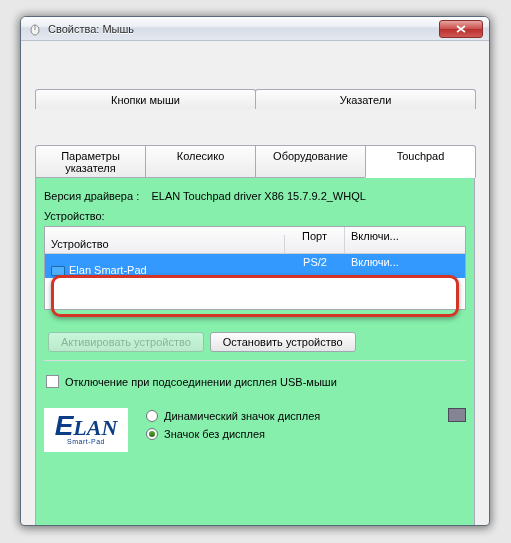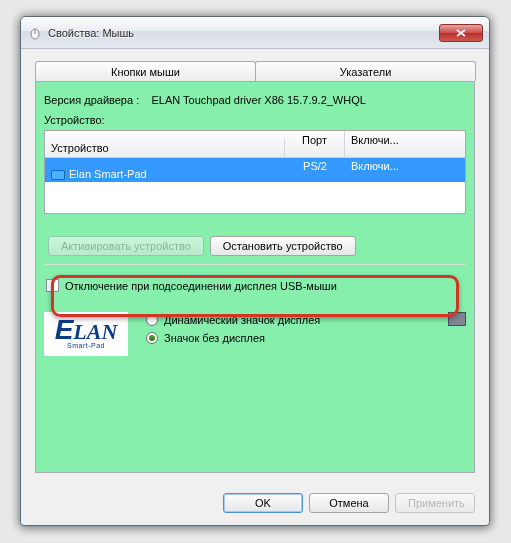--- a/index.html
+++ b/index.html
@@ -1,25 +1,25 @@
 <!DOCTYPE html>
 <html><head>
 <meta charset="utf-8">
 <style>
   * { box-sizing: border-box; font-family: "Segoe UI", Tahoma, sans-serif; font-size: 11px; }
   body { margin: 0; background: #e8e8e8; width: 511px; height: 543px; position: relative; }
   .outer-shadow { position: absolute; left: 18px; top: 14px; width: 474px; height: 514px; border-radius: 8px; background: rgba(0,0,0,0.25); filter: blur(4px); }
   .window { position: absolute; left: 20px; top: 16px; width: 470px; height: 510px; background: #f0f0f0; border: 1px solid #5a6a7a; border-radius: 6px 6px 4px 4px; box-shadow: 0 2px 10px rgba(0,0,0,0.3); overflow: hidden; }
-  .titlebar { height: 32px; background: linear-gradient(to bottom,#fdfdfe 0%,#e9edf3 45%,#d7dde7 46%,#e3e8f0 100%); display: flex; align-items: center; padding: 0 6px; border-bottom: 1px solid #b8c0cc; }
+  .titlebar { height: 24px; background: linear-gradient(to bottom,#fdfdfe 0%,#e9edf3 45%,#d7dde7 46%,#e3e8f0 100%); display: flex; align-items: center; padding: 0 6px; border-bottom: 1px solid #b8c0cc; }
   .title-icon { width: 16px; height: 16px; margin-right: 5px; display: flex; align-items: center; justify-content: center; }
   .title-text { flex: 1; color: #2a2a2a; text-shadow: 0 1px 0 #fff; }
   .close-btn { width: 44px; height: 18px; background: linear-gradient(to bottom,#e9a3a0 0%,#c9504c 49%,#b82e2a 50%,#cf5854 100%); border: 1px solid #8a302c; border-radius: 3px; display: flex; align-items: center; justify-content: center; color: #fff; font-weight: bold; font-size: 12px; cursor: pointer; }
   .client { padding: 12px 14px 10px; }
   .tabs-row { display: flex; }
-  .tab { flex: 1; text-align: center; padding: 4px 0 3px; background: linear-gradient(#fdfdfd,#ececec); border: 1px solid #aab; border-bottom: 0; border-radius: 3px 3px 0 0; margin-right: -1px; cursor: pointer; position: relative; }
+  .tab { flex: 1; text-align: center; padding: 4px 0 3px; background: linear-gradient(#fdfdfd,#ececec); border: 1px solid #aab; border-bottom: 0; border-radius: 3px 3px 0 0; margin-right: -1px; cursor: pointer; position: relative; margin-top: 36px; }
   .tabs-row2 .tab { border-top-left-radius: 0; border-top-right-radius: 0; }
   .tabs-row2 .tab:first-child { border-top-left-radius: 3px; }
   .tabs-row2 .tab:last-child { border-top-right-radius: 3px; }
   .tab.active { background: #fff; z-index: 2; border-bottom: 1px solid #fff; margin-bottom: -1px; }
   .tabpage { border: 1px solid #aab; background: #86efac; padding: 10px 8px 14px; min-height: 392px; }
   .drv-line { margin: 2px 0 8px; }
   .dev-label { margin-bottom: 4px; }
   .listview { border: 1px solid #a8a8b0; background: #fff; height: 84px; overflow: hidden; }
   .lv-head { display: flex; background: linear-gradient(#fdfdfd,#efeff2); border-bottom: 1px solid #cfcfd6; }
   .lv-head > div { padding: 3px 6px; border-right: 1px solid #d4d4da; }
@@ -70,20 +70,26 @@
       <svg width="10" height="8" viewBox="0 0 10 8">
           <path d="M1 1 L9 7 M9 1 L1 7" stroke="#fff" stroke-width="1.6"></path>
         </svg>
     </div>
   </div>
 
   <div class="client">
     <div class="tabs-row">
       <div class="tab">Кнопки мыши</div>
       <div class="tab">Указатели</div>
+    </div>
+    <div class="tabs-row tabs-row2">
+      <div class="tab">Параметры указателя</div>
+      <div class="tab">Колесико</div>
+      <div class="tab">Оборудование</div>
+      <div class="tab active">Touchpad</div>
     </div>
 
     <div class="tabpage">
       <div class="drv-line">
         <span>Версия драйвера :</span>
         &nbsp;&nbsp;
         <span>ELAN Touchpad driver X86 15.7.9.2_WHQL</span>
       </div>
       <div class="dev-label">Устройство:</div>
 

